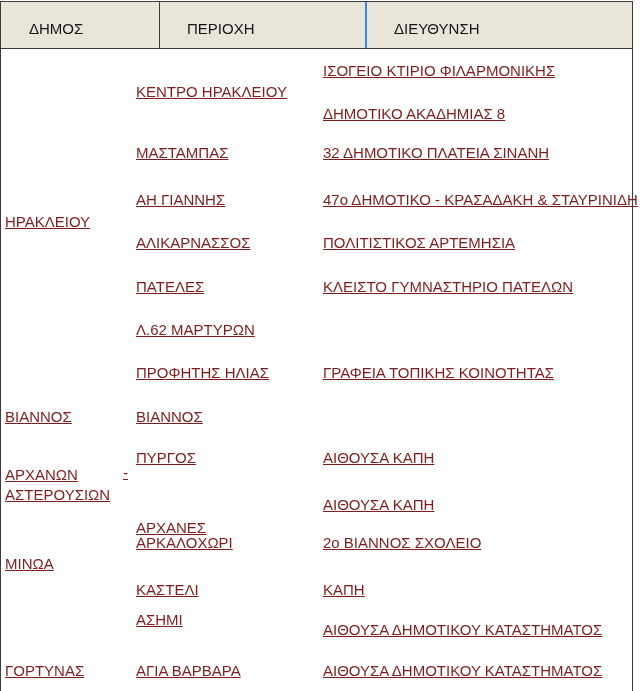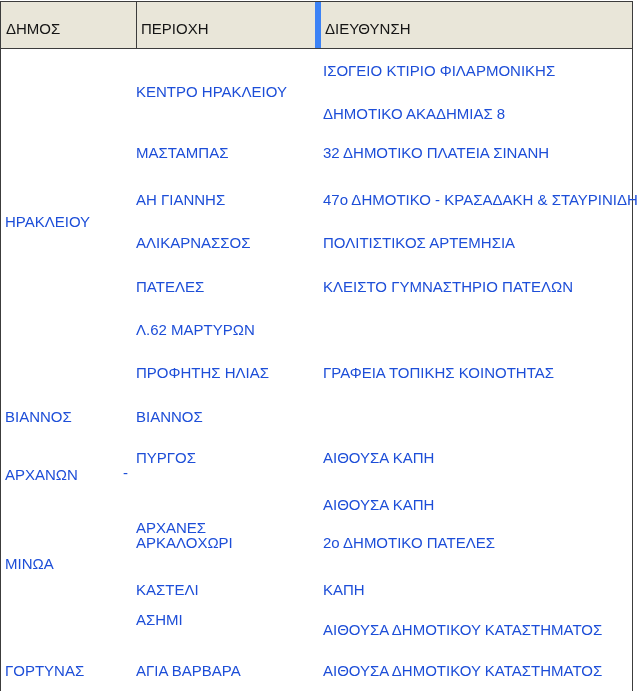--- a/index.html
+++ b/index.html
@@ -38,32 +38,34 @@
   }
   .hcell {
     box-sizing: border-box;
     display: flex;
     align-items: center;
     padding-top: 6px;
     padding-left: 4px;
     font-size: 15px;
     color: #151515;
     white-space: nowrap;
+    margin-left: 23px;
   }
   .hcell.m { width: 136px; border-right: 1px solid #3c3c3c; padding-left: 5px; }
-  .hcell.a { width: 184px; border-right: 6px solid #3b82f6; text-align: right; }
+  .hcell.a { width: 184px; border-right: 2px solid #3b82f6; text-align: right; }
   .hcell.d { flex: 1; }
 
   
   .cell {
     position: absolute;
     font-size: 15px;
     line-height: 18px;
     white-space: nowrap;
-    color: #1d4ed8;
+    color: #7f1d1d;
+    text-decoration: underline;
   }
   .c1 { left: 5px; }
   .c2 { left: 136px; }
   .c3 { left: 323px; }
   .two-line { line-height: 20px; white-space: normal; width: 125px; }
 </style>
 </head>
 <body>
 
 <div class="page">
@@ -73,20 +75,21 @@
   <div class="header-row">
     <div class="hcell m">ΔΗΜΟΣ</div>
     <div class="hcell a">ΠΕΡΙΟΧΗ</div>
     <div class="hcell d">ΔΙΕΥΘΥΝΣΗ</div>
   </div>
 
   <div class="cell c1" style="top:213px">ΗΡΑΚΛΕΙΟΥ</div>
   <div class="cell c1" style="top:408px">ΒΙΑΝΝΟΣ</div>
   <div class="cell c1 two-line" style="top:465px">
     <span>ΑΡΧΑΝΩΝ</span><br>
+    <span>ΑΣΤΕΡΟΥΣΙΩΝ</span>
   </div>
   <div class="cell" style="top:464px; left:123px">-</div>
   <div class="cell c1" style="top:555px">ΜΙΝΩΑ</div>
   <div class="cell c1" style="top:662px">ΓΟΡΤΥΝΑΣ</div>
 
   <div class="cell c2" style="top:83px">ΚΕΝΤΡΟ ΗΡΑΚΛΕΙΟΥ</div>
   <div class="cell c2" style="top:144px">ΜΑΣΤΑΜΠΑΣ</div>
   <div class="cell c2" style="top:191px">ΑΗ ΓΙΑΝΝΗΣ</div>
   <div class="cell c2" style="top:234px">ΑΛΙΚΑΡΝΑΣΣΟΣ</div>
   <div class="cell c2" style="top:278px">ΠΑΤΕΛΕΣ</div>
@@ -102,18 +105,18 @@
 
   <div class="cell c3" style="top:62px">ΙΣΟΓΕΙΟ ΚΤΙΡΙΟ ΦΙΛΑΡΜΟΝΙΚΗΣ</div>
   <div class="cell c3" style="top:105px">ΔΗΜΟΤΙΚΟ ΑΚΑΔΗΜΙΑΣ 8</div>
   <div class="cell c3" style="top:144px">32 ΔΗΜΟΤΙΚΟ ΠΛΑΤΕΙΑ ΣΙΝΑΝΗ</div>
   <div class="cell c3" style="top:191px">47ο ΔΗΜΟΤΙΚΟ - ΚΡΑΣΑΔΑΚΗ &amp; ΣΤΑΥΡΙΝΙΔΗ</div>
   <div class="cell c3" style="top:234px">ΠΟΛΙΤΙΣΤΙΚΟΣ ΑΡΤΕΜΗΣΙΑ</div>
   <div class="cell c3" style="top:278px">ΚΛΕΙΣΤΟ ΓΥΜΝΑΣΤΗΡΙΟ ΠΑΤΕΛΩΝ</div>
   <div class="cell c3" style="top:364px">ΓΡΑΦΕΙΑ ΤΟΠΙΚΗΣ ΚΟΙΝΟΤΗΤΑΣ</div>
   <div class="cell c3" style="top:449px">ΑΙΘΟΥΣΑ ΚΑΠΗ</div>
   <div class="cell c3" style="top:496px">ΑΙΘΟΥΣΑ ΚΑΠΗ</div>
-  <div class="cell c3" style="top:534px">2ο ΔΗΜΟΤΙΚΟ ΠΑΤΕΛΕΣ</div>
+  <div class="cell c3" style="top:534px">2ο ΒΙΑΝΝΟΣ ΣΧΟΛΕΙΟ</div>
   <div class="cell c3" style="top:581px">ΚΑΠΗ</div>
   <div class="cell c3" style="top:621px">ΑΙΘΟΥΣΑ ΔΗΜΟΤΙΚΟΥ ΚΑΤΑΣΤΗΜΑΤΟΣ</div>
   <div class="cell c3" style="top:662px">ΑΙΘΟΥΣΑ ΔΗΜΟΤΙΚΟΥ ΚΑΤΑΣΤΗΜΑΤΟΣ</div>
 
 </div>
 
 </body></html>

